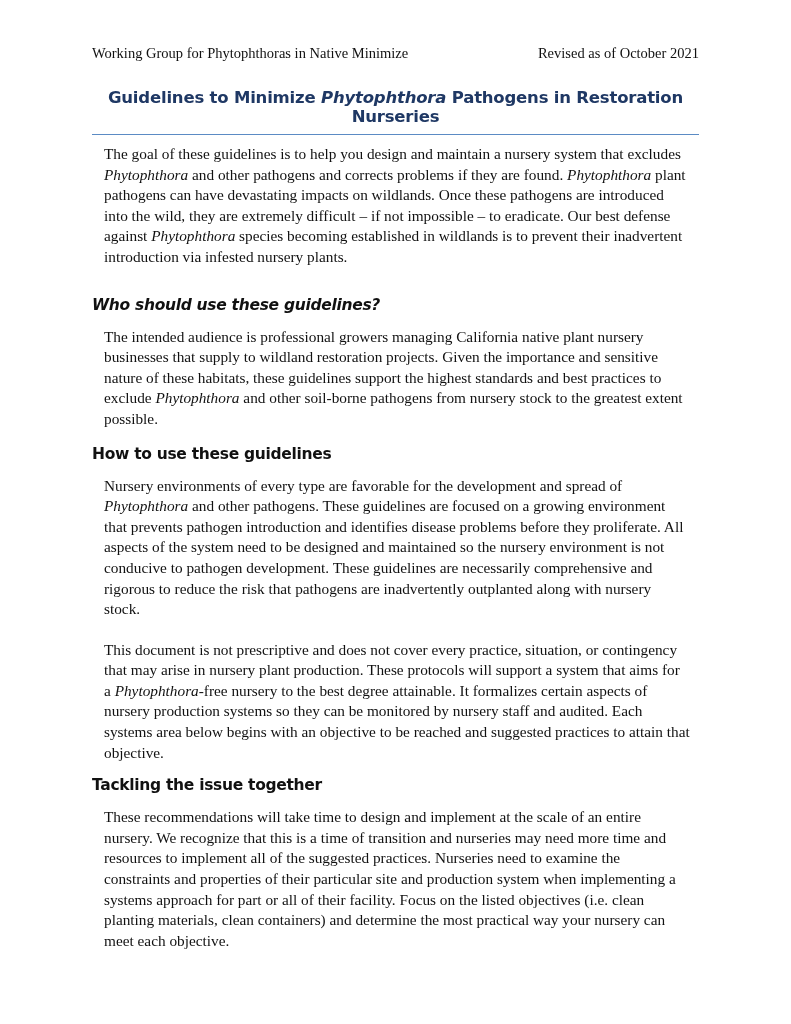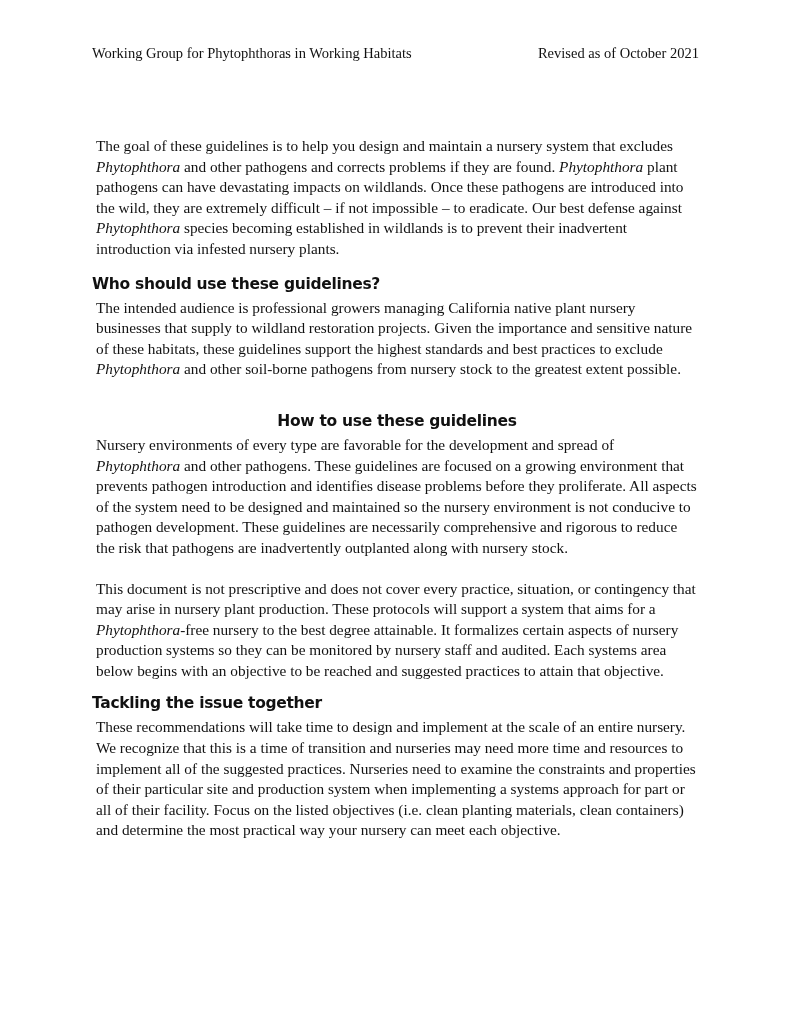--- a/index.html
+++ b/index.html
@@ -14,42 +14,43 @@
     position: absolute; left: 92px; right: 92px; top: 88px;
     text-align: center; font-family: "DejaVu Sans", sans-serif; font-weight: bold;
     font-size: 16.5px; color: #1f3864; letter-spacing: -0.2px;
     padding-bottom: 8px; border-bottom: 1.5px solid #5b8bc4;
   }
   .title em { font-style: italic; }
   .content {
     position: absolute; left: 92px; width: 610px; top: 132px;
     font-family: "Liberation Serif", serif; font-size: 15.3px; line-height: 20.6px; color: #111;
   }
-  .content p { margin: 4px; }
+  .content p { margin: 12px; }
   .content em { font-style: italic; }
   h2 {
     margin: 0; font-family: "DejaVu Sans", sans-serif; font-weight: bold;
     font-size: 15.5px; color: #111; line-height: 20px; letter-spacing: -0.3px;
   }
-  .sec1-h { margin-top: 14px; }
-  .sec2-h { margin-top: 31px; text-align: center; }
+  .sec1-h { margin-top: 27px; font-style: italic; }
+  .sec2-h { margin-top: 14px; }
   .gap-lg { margin-top: 20px !important; }
   .gap-sm { margin-top: 8px !important; }
   .sec3-h { margin-top: 12px; }
 </style>
 </head>
 <body>
 
 <div class="page">
 
   <div class="running-header">
-    <span>Working Group for Phytophthoras in Working Habitats</span>
+    <span>Working Group for Phytophthoras in Native Minimize</span>
     <span>Revised as of October 2021</span>
   </div>
 
+  <div class="title"><span>Guidelines to Minimize </span><em>Phytophthora</em><span> Pathogens in Restoration Nurseries</span></div>
 
   <div class="content">
 
     <p><span>The goal of these guidelines is to help you design and maintain a nursery system that excludes </span><em>Phytophthora</em><span> and other pathogens and corrects problems if they are found. </span><em>Phytophthora</em><span> plant pathogens can have devastating impacts on wildlands. Once these pathogens are introduced into the wild, they are extremely difficult – if not impossible – to eradicate. Our best defense against </span><em>Phytophthora</em><span> species becoming established in wildlands is to prevent their inadvertent introduction via infested nursery plants.</span></p>
 
     <h2 class="sec1-h">Who should use these guidelines?</h2>
     <p><span>The intended audience is professional growers managing California native plant nursery businesses that supply to wildland restoration projects. Given the importance and sensitive nature of these habitats, these guidelines support the highest standards and best practices to exclude </span><em>Phytophthora</em><span> and other soil-borne pathogens from nursery stock to the greatest extent possible.</span></p>
 
     <h2 class="sec2-h">How to use these guidelines</h2>
     <p><span>Nursery environments of every type are favorable for the development and spread of </span><em>Phytophthora</em><span> and other pathogens. These guidelines are focused on a growing environment that prevents pathogen introduction and identifies disease problems before they proliferate. All aspects of the system need to be designed and maintained so the nursery environment is not conducive to pathogen development. These guidelines are necessarily comprehensive and rigorous to reduce the risk that pathogens are inadvertently outplanted along with nursery stock.</span></p>

